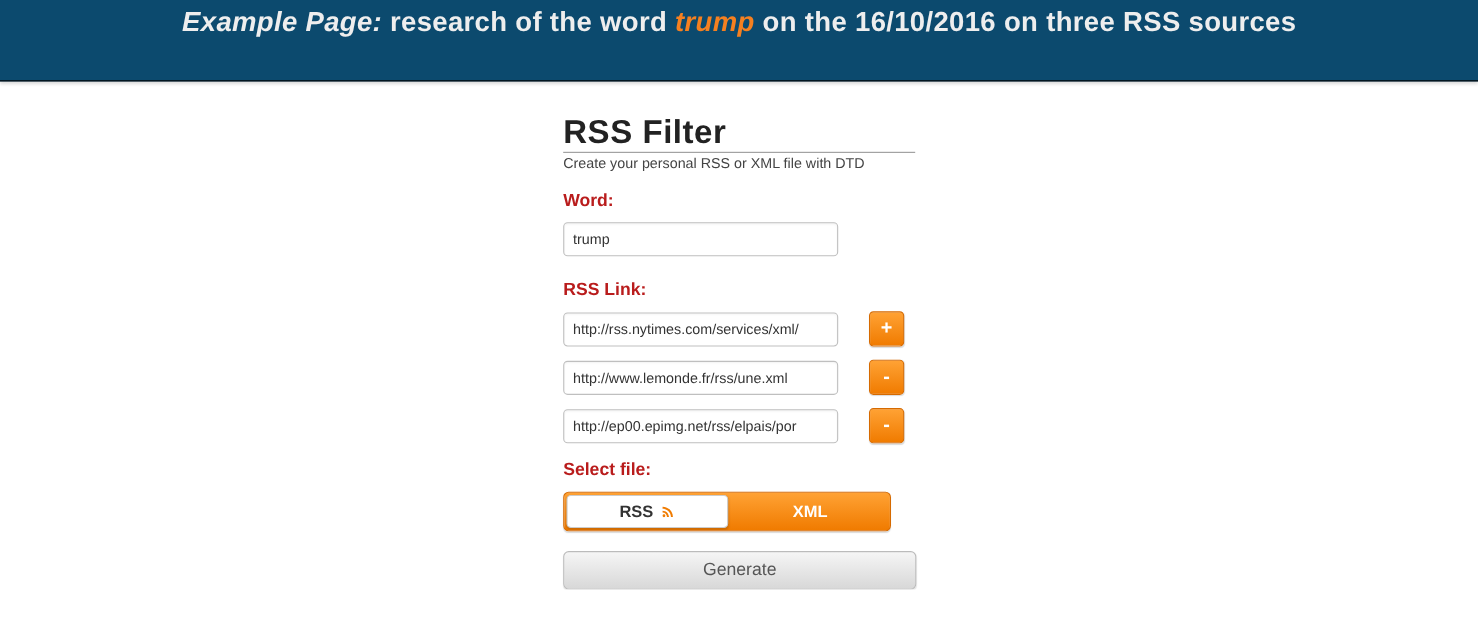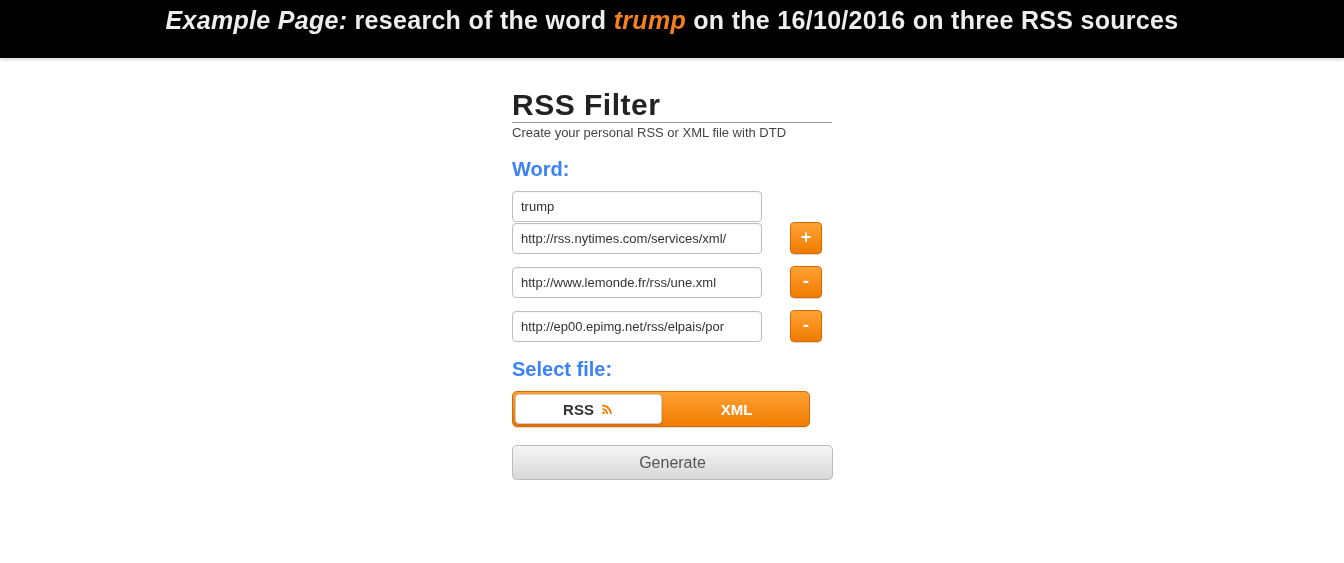--- a/index.html
+++ b/index.html
@@ -5,24 +5,24 @@
   * { box-sizing: border-box; }
   html, body {
     margin: 0;
     padding: 0;
     font-family: "Trebuchet MS", "Lucida Grande", "Lucida Sans Unicode", "Lucida Sans", Tahoma, sans-serif;
     background: #fff;
     color: #333;
   }
   
   .banner {
-    background: #000000;
+    background: #0c4a6e;
     color: #eee;
     text-align: center;
-    padding: 6px 20px 16px;
+    padding: 6px 20px 32px;
     border-bottom: 1px solid #000;
     box-shadow: 0 2px 3px rgba(0,0,0,0.15);
   }
   .banner h1 {
     margin: 0 0 6px;
     font-size: 25px;
     font-weight: 600;
     letter-spacing: 0.3px;
   }
   .banner h1 .italic { font-style: italic; }
@@ -54,23 +54,23 @@
     font-weight: 800;
     color: #222;
     letter-spacing: 0.5px;
   }
   .subtitle {
     font-size: 13px;
     color: #444;
     margin: 2px 0 18px;
   }
   .label {
-    font-size: 20px;
+    font-size: 16px;
     font-weight: 700;
-    color: #3b82f6;
+    color: #b91c1c;
     margin: 12px 0 10px;
   }
   .text-input {
     width: 250px;
     height: 31px;
     border: 1px solid #bfbfbf;
     border-radius: 4px;
     padding: 4px 8px;
     font-size: 13px;
     font-family: inherit;
@@ -171,20 +171,21 @@
   <div class="form-wrap">
 
     <div class="title-row">
       <h2>RSS Filter</h2>
     </div>
     <div class="subtitle">Create your personal RSS or XML file with DTD</div>
 
     <div class="label">Word:</div>
     <input class="text-input" type="text" value="trump" style="">
 
+    <div class="label" style="margin-top:22px;">RSS Link:</div>
 
     <div class="link-row">
       <input class="text-input" type="text" value="http://rss.nytimes.com/services/xml/" style="">
       <button class="sq-btn">
           <span>+</span>
         </button>
     </div>
     <div class="link-row">
       <input class="text-input" type="text" value="http://www.lemonde.fr/rss/une.xml" style="">
       <button class="sq-btn">

